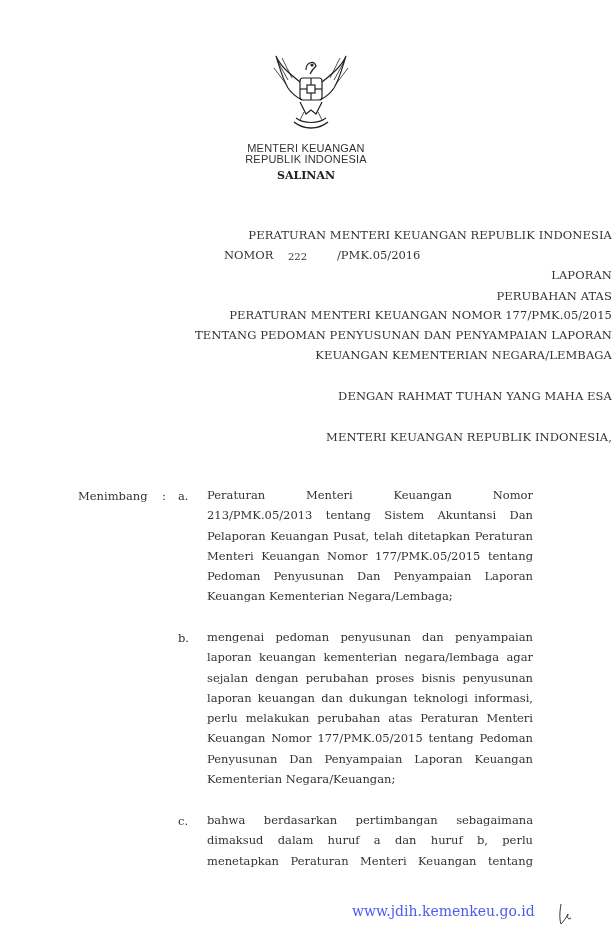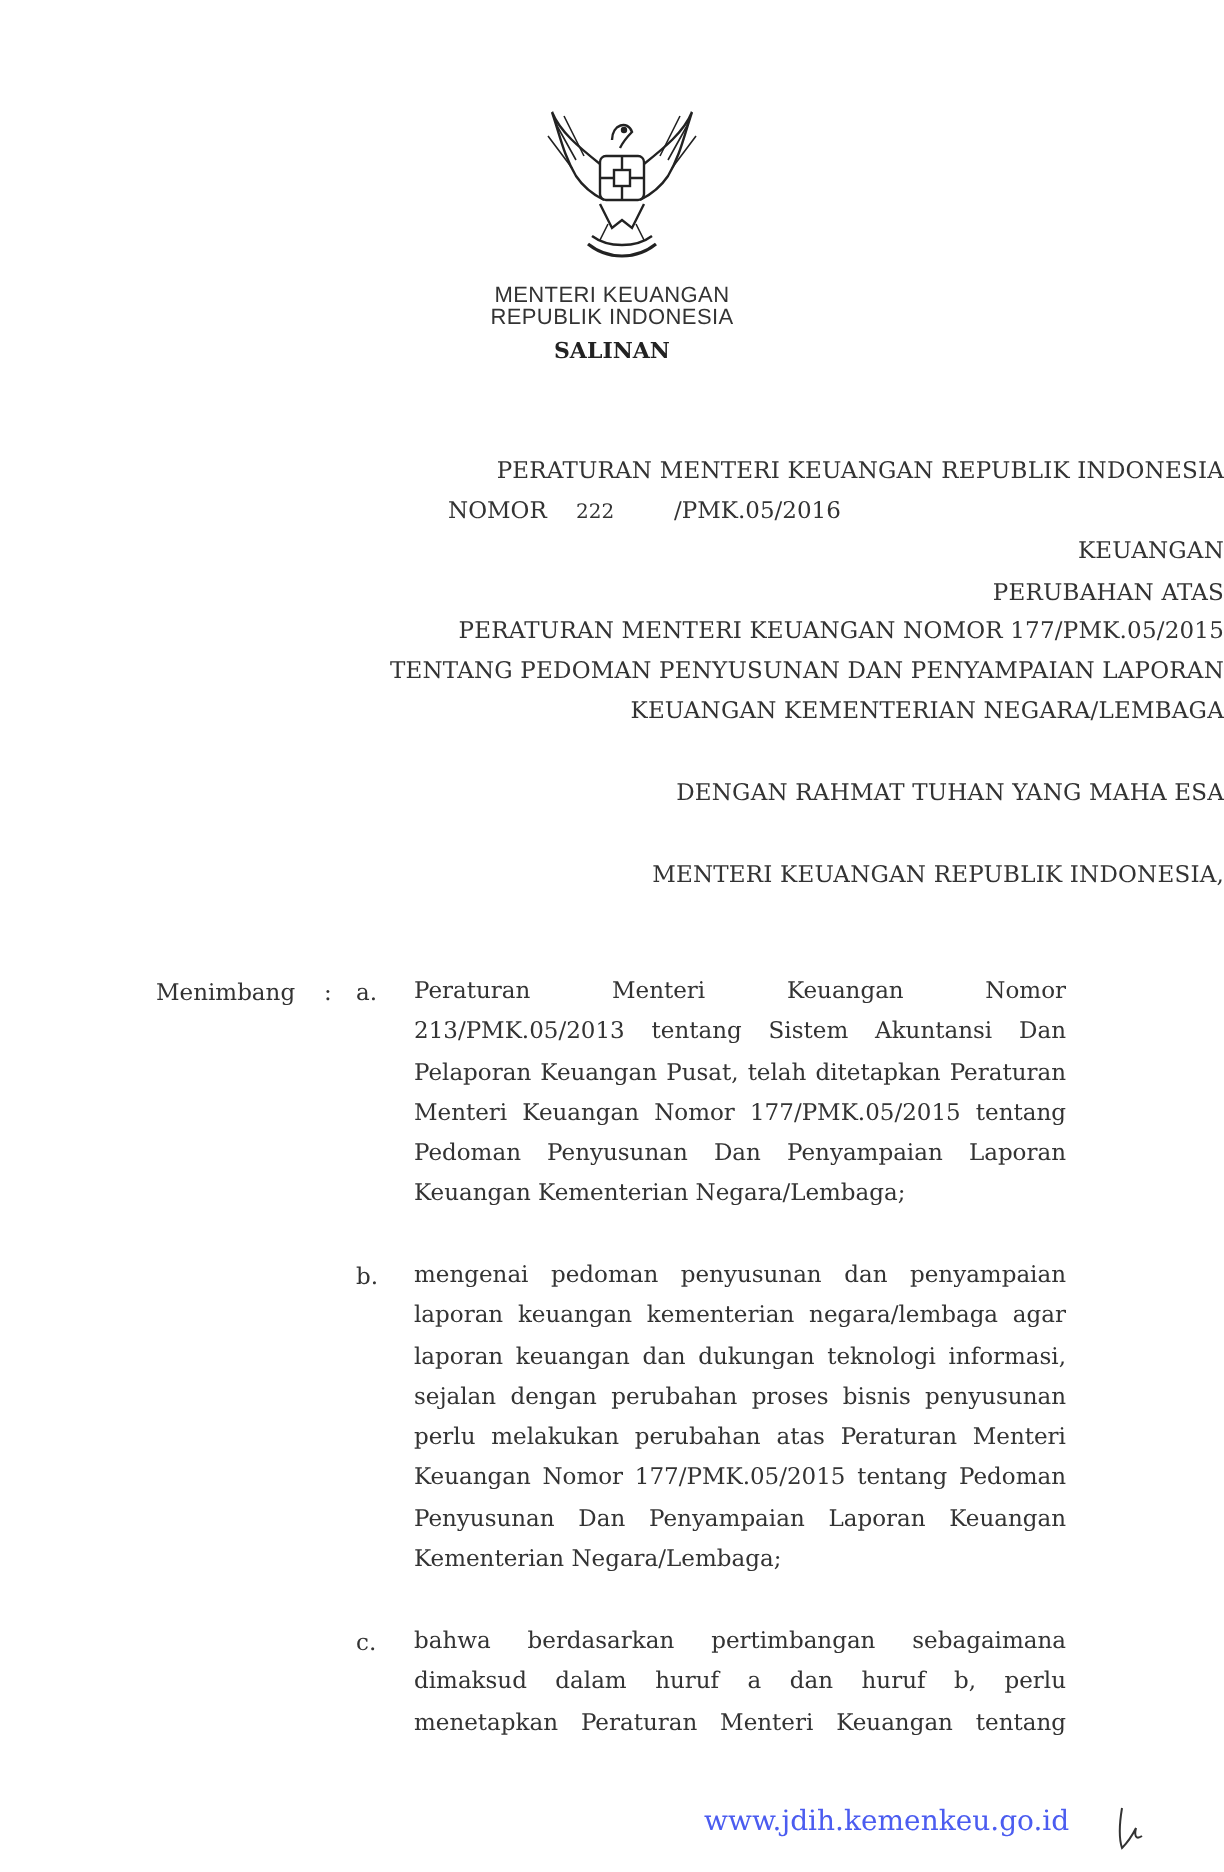--- a/index.html
+++ b/index.html
@@ -49,21 +49,21 @@
 </div>
 
 <div class="abs hdr-sans" style="top:142px;">MENTERI KEUANGAN</div>
 <div class="abs hdr-sans" style="top:153px;">REPUBLIK INDONESIA</div>
 <div class="abs salinan" style="top:169px;">SALINAN</div>
 
 <div class="abs ctr" style="top:228px;">PERATURAN MENTERI KEUANGAN REPUBLIK INDONESIA</div>
 <div class="abs" style="top:248px; left:224px; font-size:11.5px; color:#333;">NOMOR</div>
 <div class="abs num" style="top:251px; left:288px; color:#333;">222</div>
 <div class="abs" style="top:248px; left:337px; font-size:11.5px; color:#333;">/PMK.05/2016</div>
-<div class="abs ctr" style="top:268px;">KEUANGAN</div>
+<div class="abs ctr" style="top:268px;">LAPORAN</div>
 <div class="abs ctr" style="top:289px;">PERUBAHAN ATAS</div>
 <div class="abs ctr" style="top:308px;">PERATURAN MENTERI KEUANGAN NOMOR 177/PMK.05/2015</div>
 <div class="abs ctr" style="top:328px;">TENTANG PEDOMAN PENYUSUNAN DAN PENYAMPAIAN LAPORAN</div>
 <div class="abs ctr" style="top:348px;">KEUANGAN KEMENTERIAN NEGARA/LEMBAGA</div>
 
 <div class="abs ctr" style="top:389px;">DENGAN RAHMAT TUHAN YANG MAHA ESA</div>
 <div class="abs ctr" style="top:430px;">MENTERI KEUANGAN REPUBLIK INDONESIA,</div>
 
 <div class="abs label" style="top:489px; left:78px;">Menimbang</div>
 <div class="abs label" style="top:489px; left:162px;">:</div>
@@ -75,26 +75,26 @@
   <span class="line">Pelaporan Keuangan Pusat, telah ditetapkan Peraturan</span>
   <span class="line">Menteri Keuangan Nomor 177/PMK.05/2015 tentang</span>
   <span class="line">Pedoman Penyusunan Dan Penyampaian Laporan</span>
   <span class="line l">Keuangan Kementerian Negara/Lembaga;</span>
 </div>
 
 <div class="abs letter" style="top:631px; left:178px;">b.</div>
 <div class="abs para" style="top:627px;">
   <span class="line">mengenai pedoman penyusunan dan penyampaian</span>
   <span class="line">laporan keuangan kementerian negara/lembaga agar</span>
+  <span class="line">sejalan dengan perubahan proses bisnis penyusunan</span>
   <span class="line">laporan keuangan dan dukungan teknologi informasi,</span>
-  <span class="line">sejalan dengan perubahan proses bisnis penyusunan</span>
   <span class="line">perlu melakukan perubahan atas Peraturan Menteri</span>
   <span class="line">Keuangan Nomor 177/PMK.05/2015 tentang Pedoman</span>
   <span class="line">Penyusunan Dan Penyampaian Laporan Keuangan</span>
-  <span class="line l">Kementerian Negara/Lembaga;</span>
+  <span class="line l">Kementerian Negara/Keuangan;</span>
 </div>
 
 <div class="abs letter" style="top:814px; left:178px;">c.</div>
 <div class="abs para" style="top:810px;">
   <span class="line">bahwa berdasarkan pertimbangan sebagaimana</span>
   <span class="line">dimaksud dalam huruf a dan huruf b, perlu</span>
   <span class="line">menetapkan Peraturan Menteri Keuangan tentang</span>
 </div>
 
 <a class="abs footer-link">www.jdih.kemenkeu.go.id</a>

